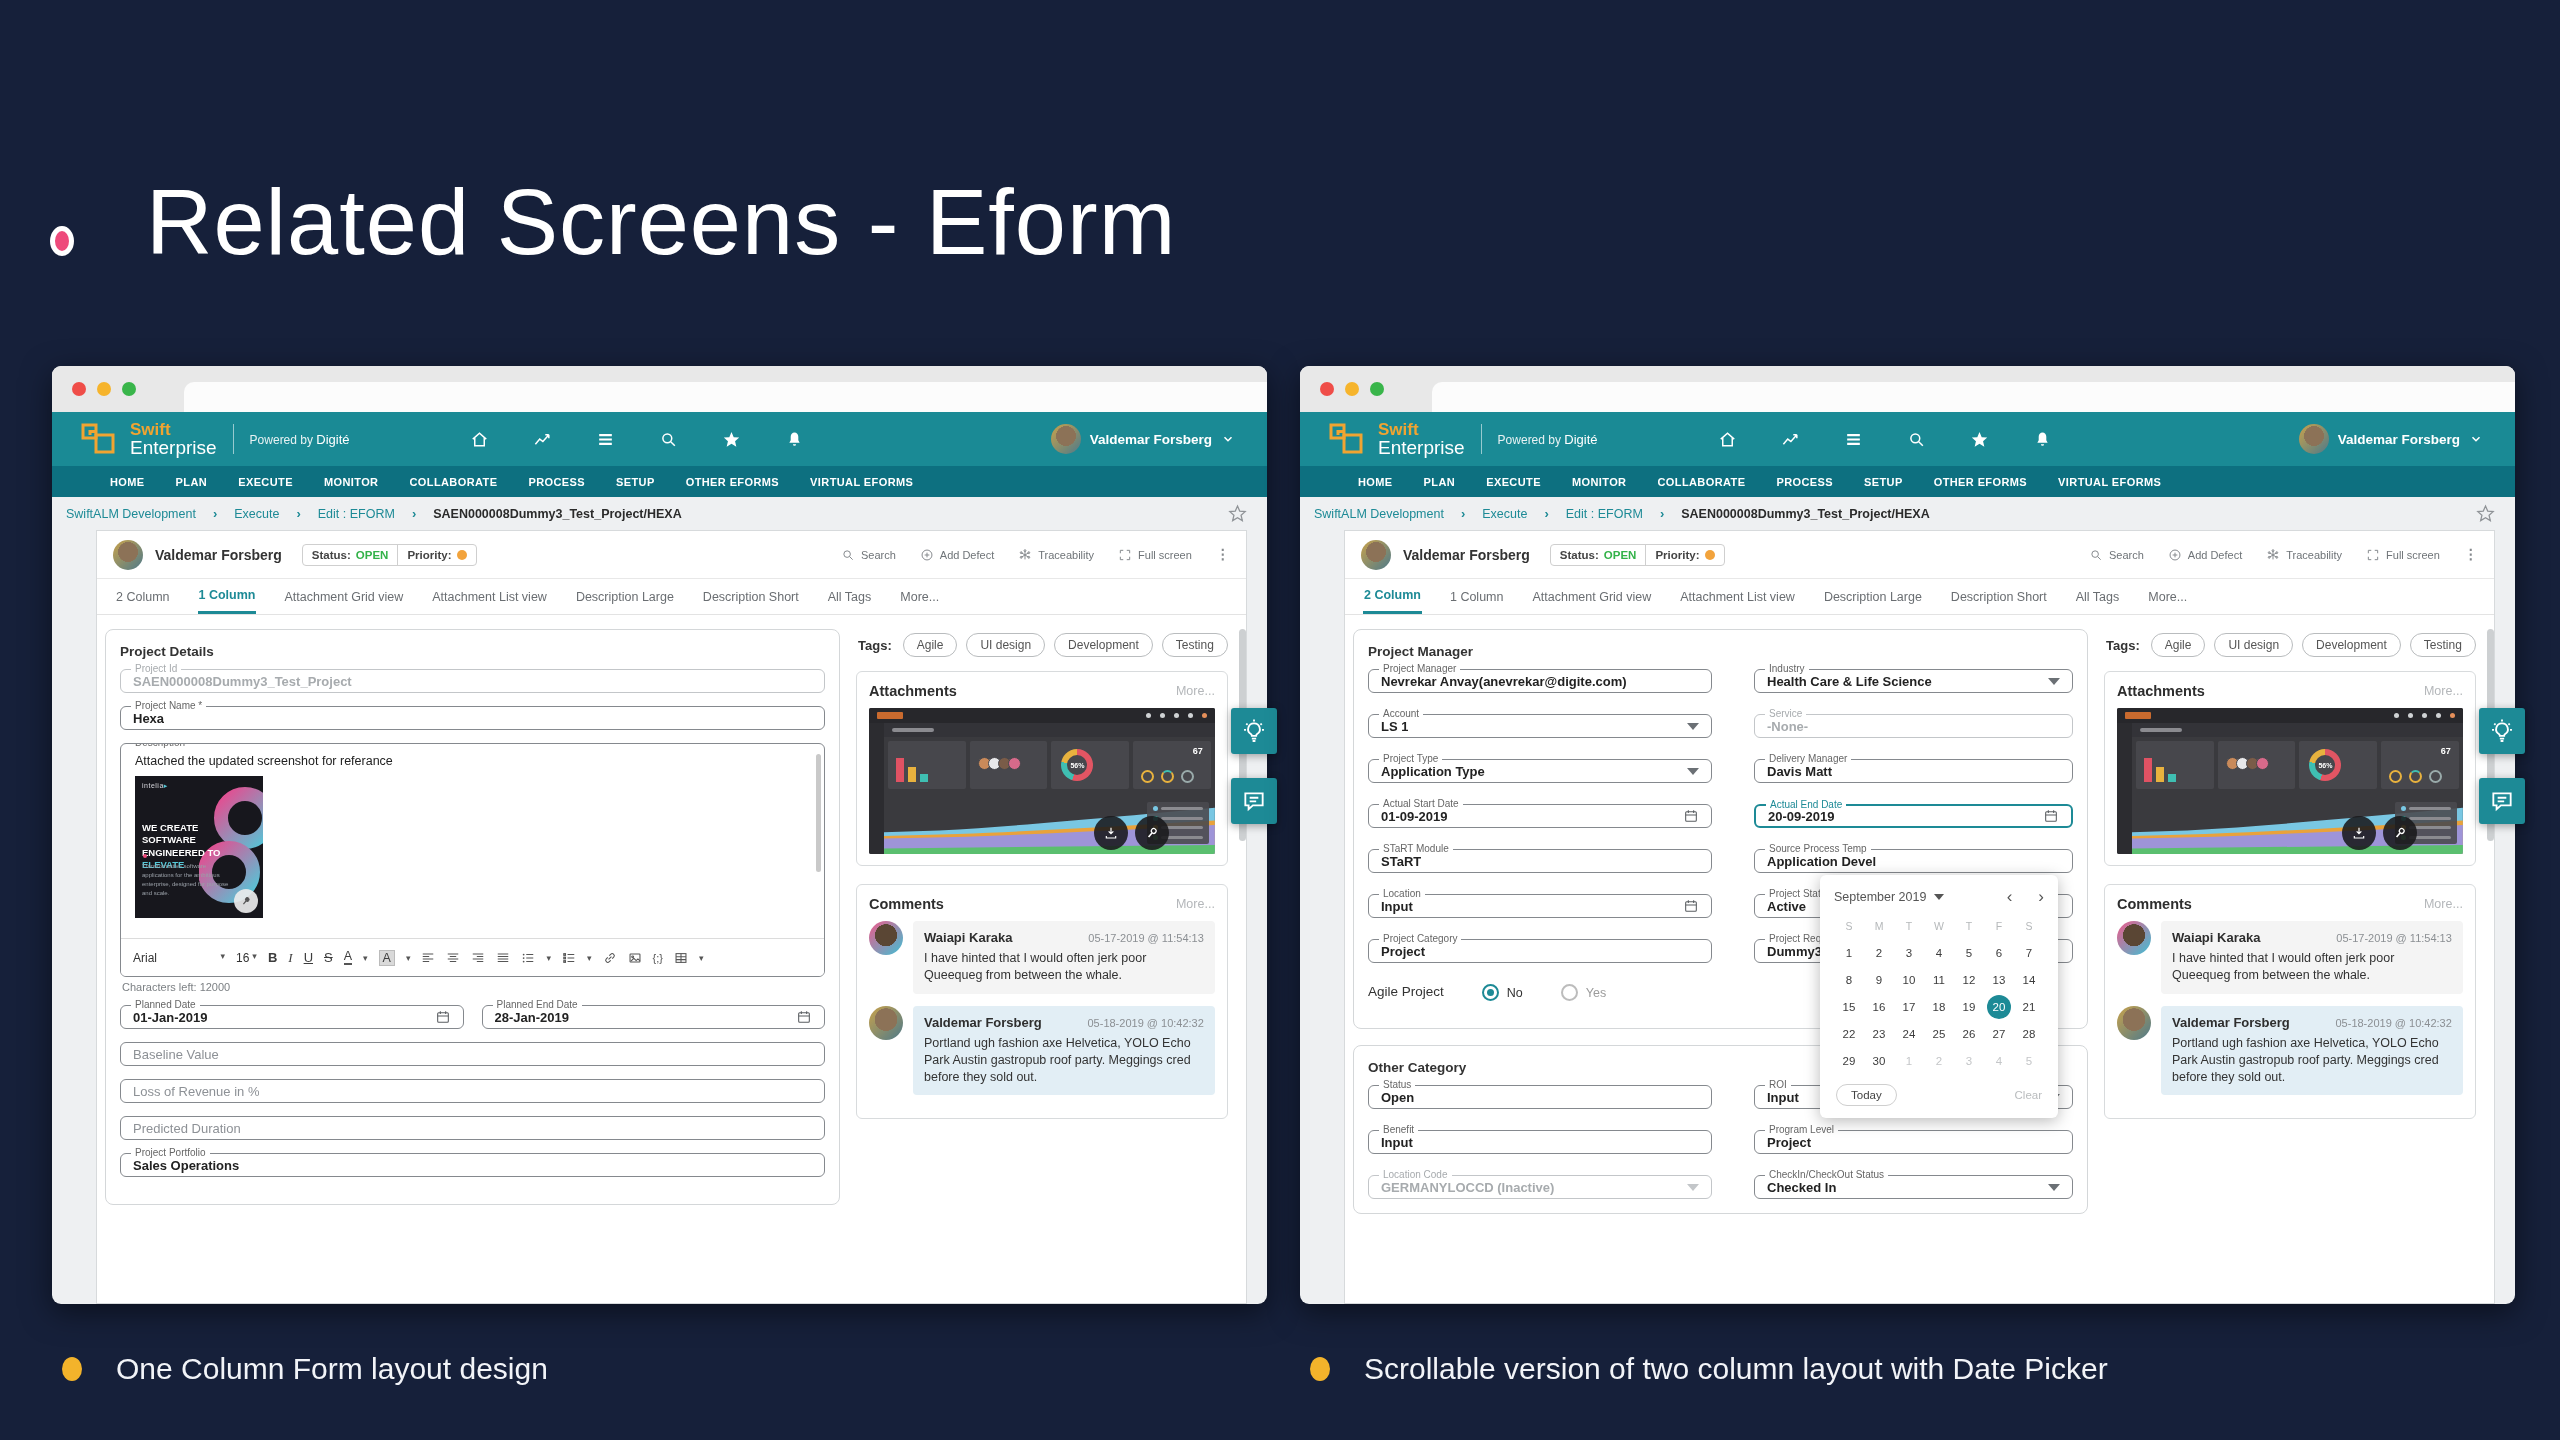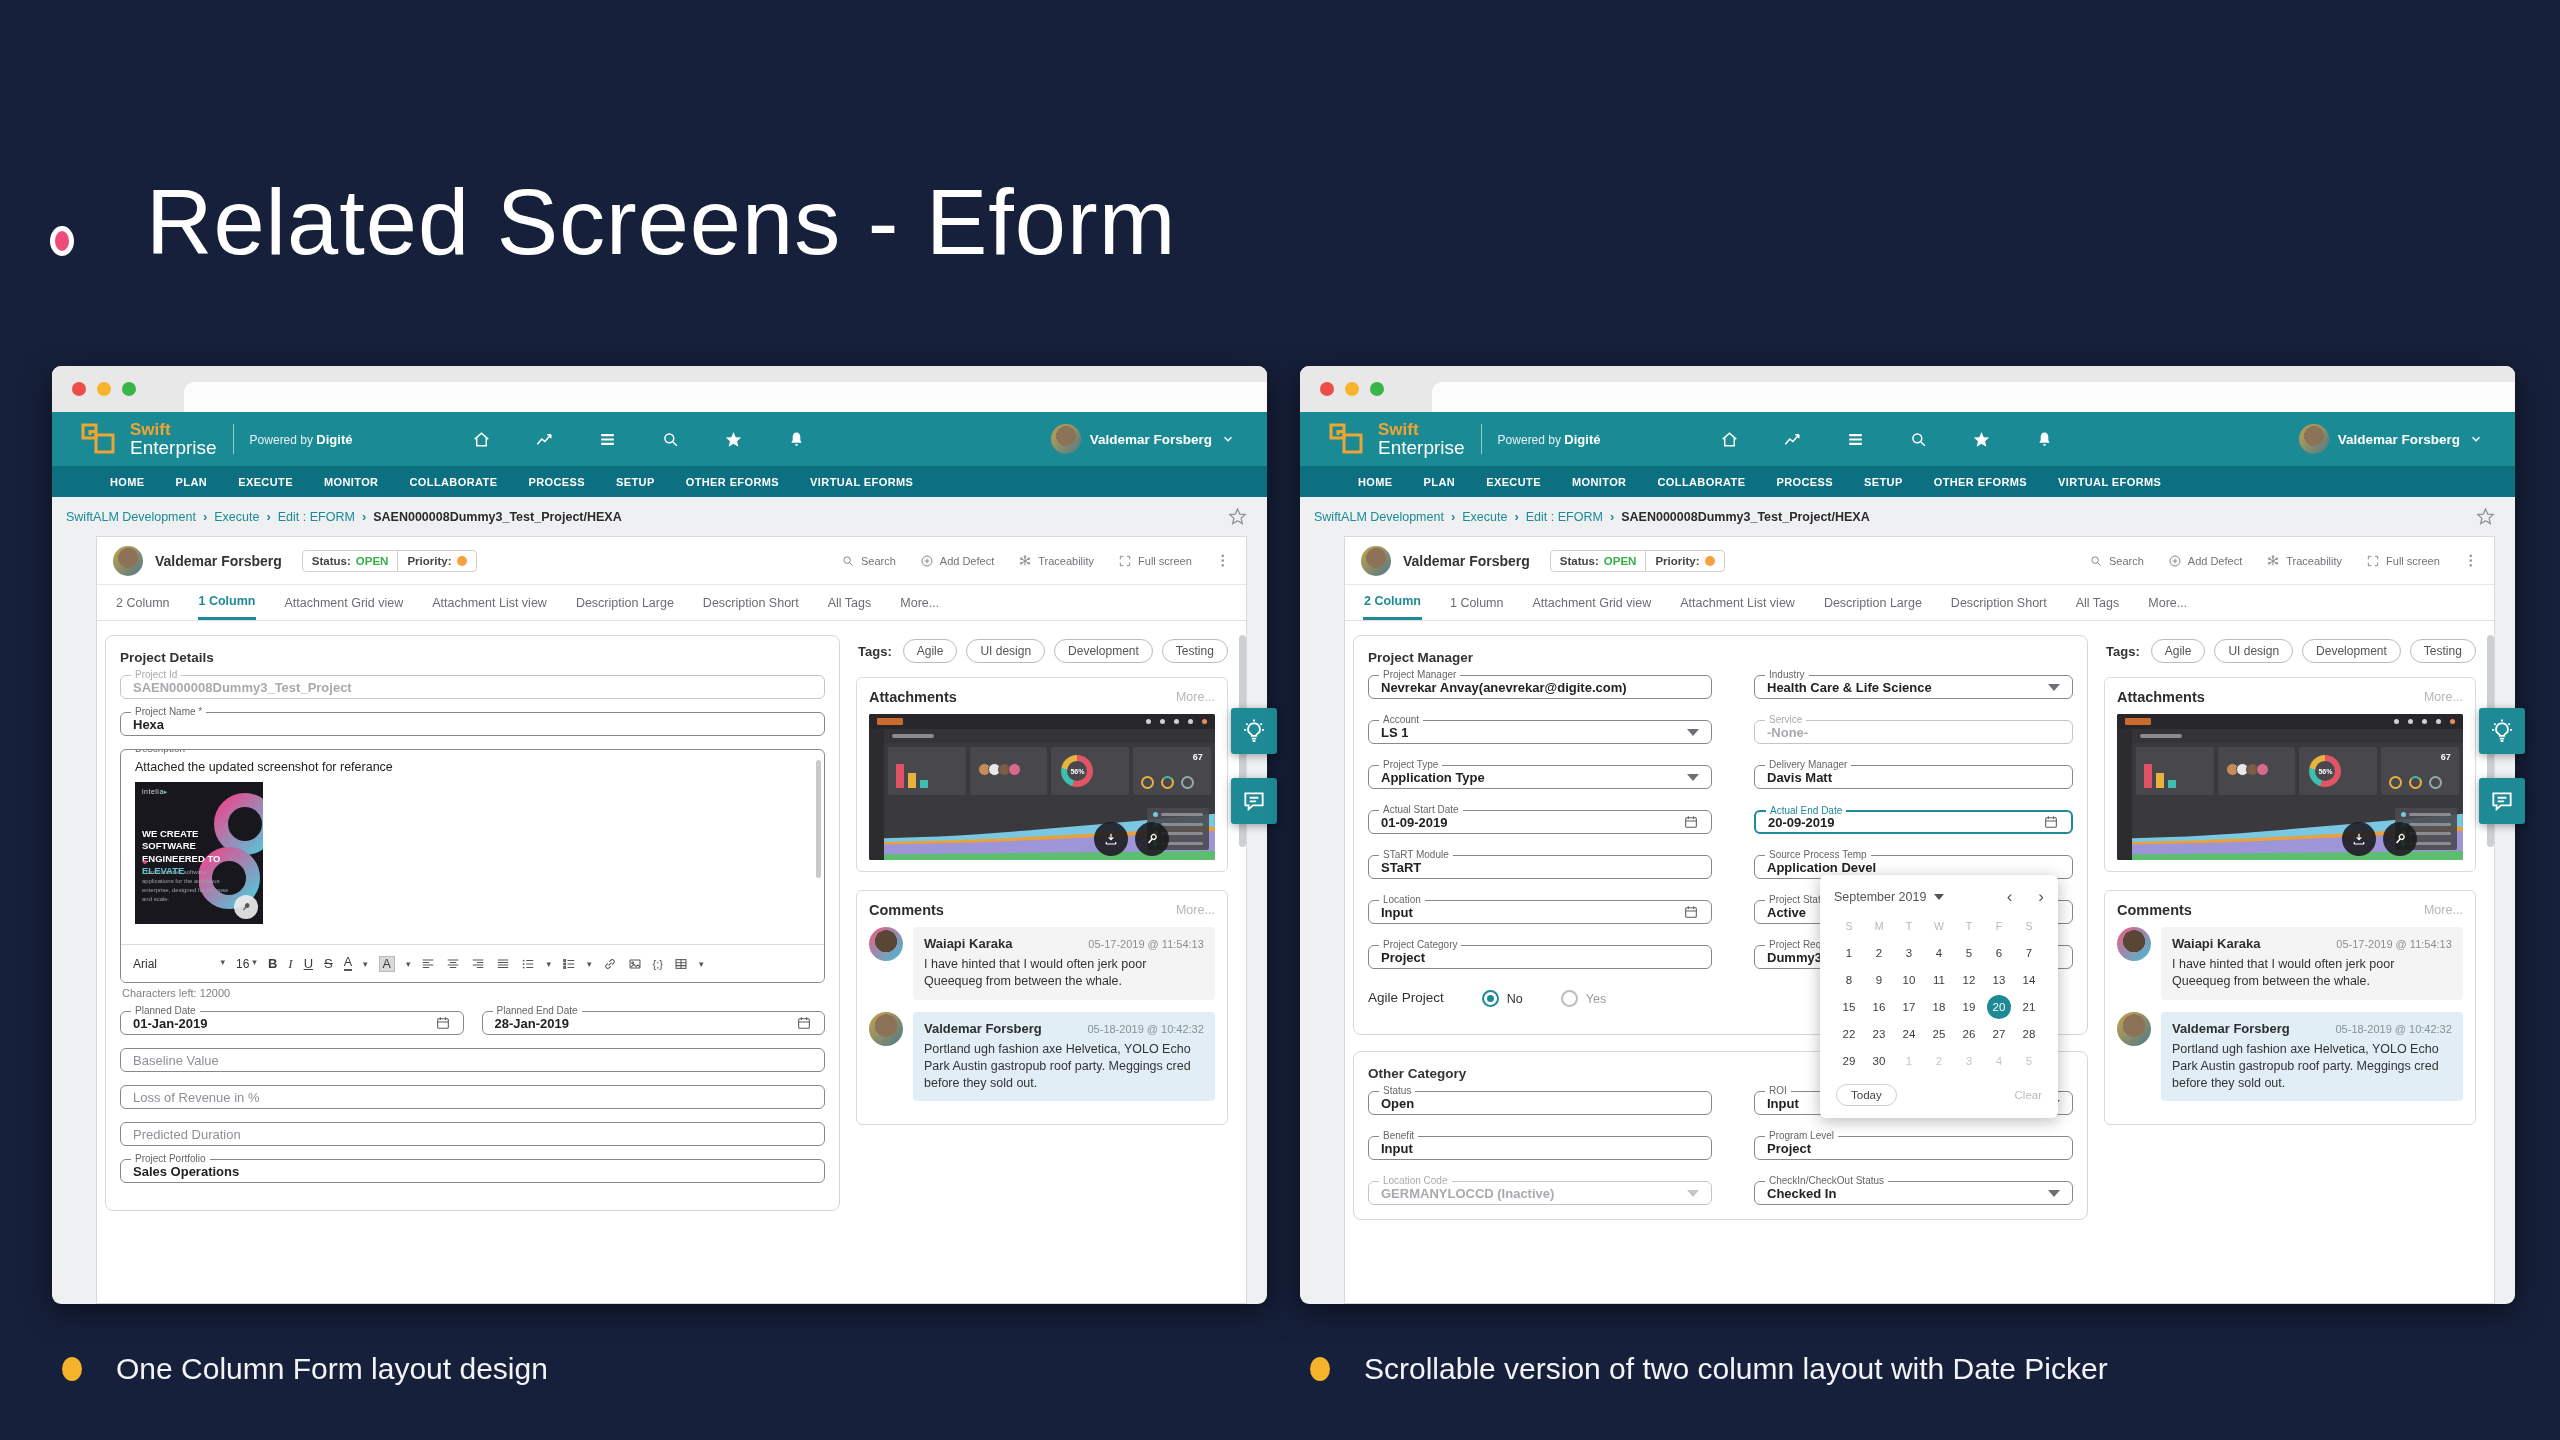--- a/index.html
+++ b/index.html
@@ -20,32 +20,32 @@
 .l-red{background:#ef4d48}.l-yel{background:#f6b42c}.l-grn{background:#39b54a}
 .tabstrip{position:absolute;left:132px;right:0;bottom:0;height:30px;background:#fcfcfc;border-top-left-radius:10px}
 .appbar{height:54px;background:#1a8a95;display:flex;align-items:center;padding:0 18px 0 28px;flex:0 0 auto;color:#fff}
 .logo{display:flex;align-items:center;gap:10px}
 .logo-glyph{width:40px;height:34px}
 .brandtxt{line-height:1.02}
 .brand-b{color:#f0a431;font-weight:bold;font-size:17px}
 .brand-l{color:#fff;font-size:19px}
 .vdiv{width:1px;height:30px;background:rgba(255,255,255,.55);margin:0 16px}
 .powered{font-size:12px;color:#e8f2f3;font-weight:300}
-.powered b{font-weight:bold;color:#fff;font-size:13px}
+.powered b{font-weight:normal;color:#fff;font-size:13px}
 .hicons{display:flex;gap:44px;margin-left:120px;align-items:center}
 .hic{width:19px;height:19px;stroke:#fff;stroke-width:1.9;fill:none}
 .hic.fill{fill:#fff;stroke:none}
 .userblk{margin-left:auto;display:flex;align-items:center;gap:9px;margin-right:14px}
 .uname{font-size:13.5px;font-weight:600}
 .chev{width:14px;height:14px;stroke:#fff;stroke-width:2.6;fill:none}
 .avatar{border-radius:50%;background:radial-gradient(circle at 50% 40%, #8c7257 0 42%, rgba(0,0,0,0) 43%),linear-gradient(135deg,#c9a24b,#4e7a8a)}
 .av-u{width:30px;height:30px}
 .navbar{height:31px;background:#0d7080;display:flex;align-items:center;gap:31px;padding-left:58px;flex:0 0 auto}
 .nav-item{color:#fff;font-size:11px;font-weight:bold;letter-spacing:.4px;cursor:default}
-.crumbbar{height:39px;background:#eef0f2;display:flex;align-items:center;padding:0 20px 0 14px;gap:7px;flex:0 0 auto}
+.crumbbar{height:33px;background:#eef0f2;display:flex;align-items:center;padding:0 20px 0 14px;gap:17px;flex:0 0 auto}
 .crumb{color:#1d8a96;font-size:12.5px}
 .crumb-sep{color:#1d8a96;font-size:13px;font-weight:bold}
 .crumb-cur{color:#2b2b2b;font-weight:bold;font-size:12.5px}
 .star-o{margin-left:auto;width:19px;height:19px;stroke:#8f9397;stroke-width:1.6;fill:none}
 .content{flex:1;display:flex;min-height:0;padding:0 62px 0 44px}
 .card{flex:1;background:#fff;border:1px solid #d7dadc;display:flex;flex-direction:column;min-height:0}
 .card-toolbar{height:48px;border-bottom:1px solid #e8e8e8;display:flex;align-items:center;padding:0 16px;gap:12px;flex:0 0 auto}
 .av-c{width:30px;height:30px}
 .owner{font-size:14px;font-weight:bold;color:#333}
 .stat{display:flex;border:1px solid #cfcfcf;border-radius:4px;overflow:hidden;font-size:11.5px;margin-left:8px}

